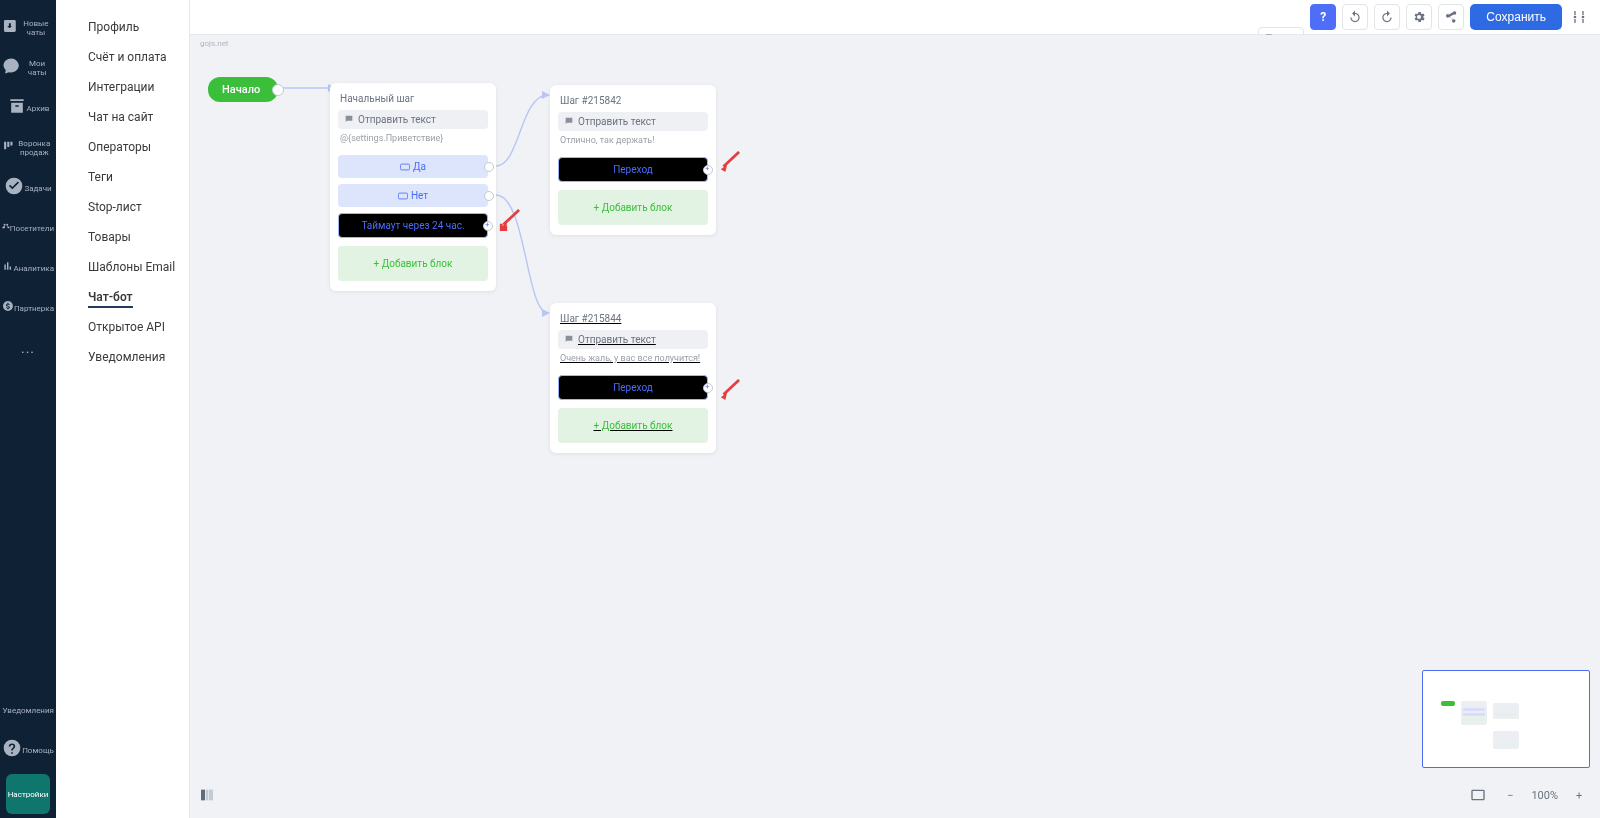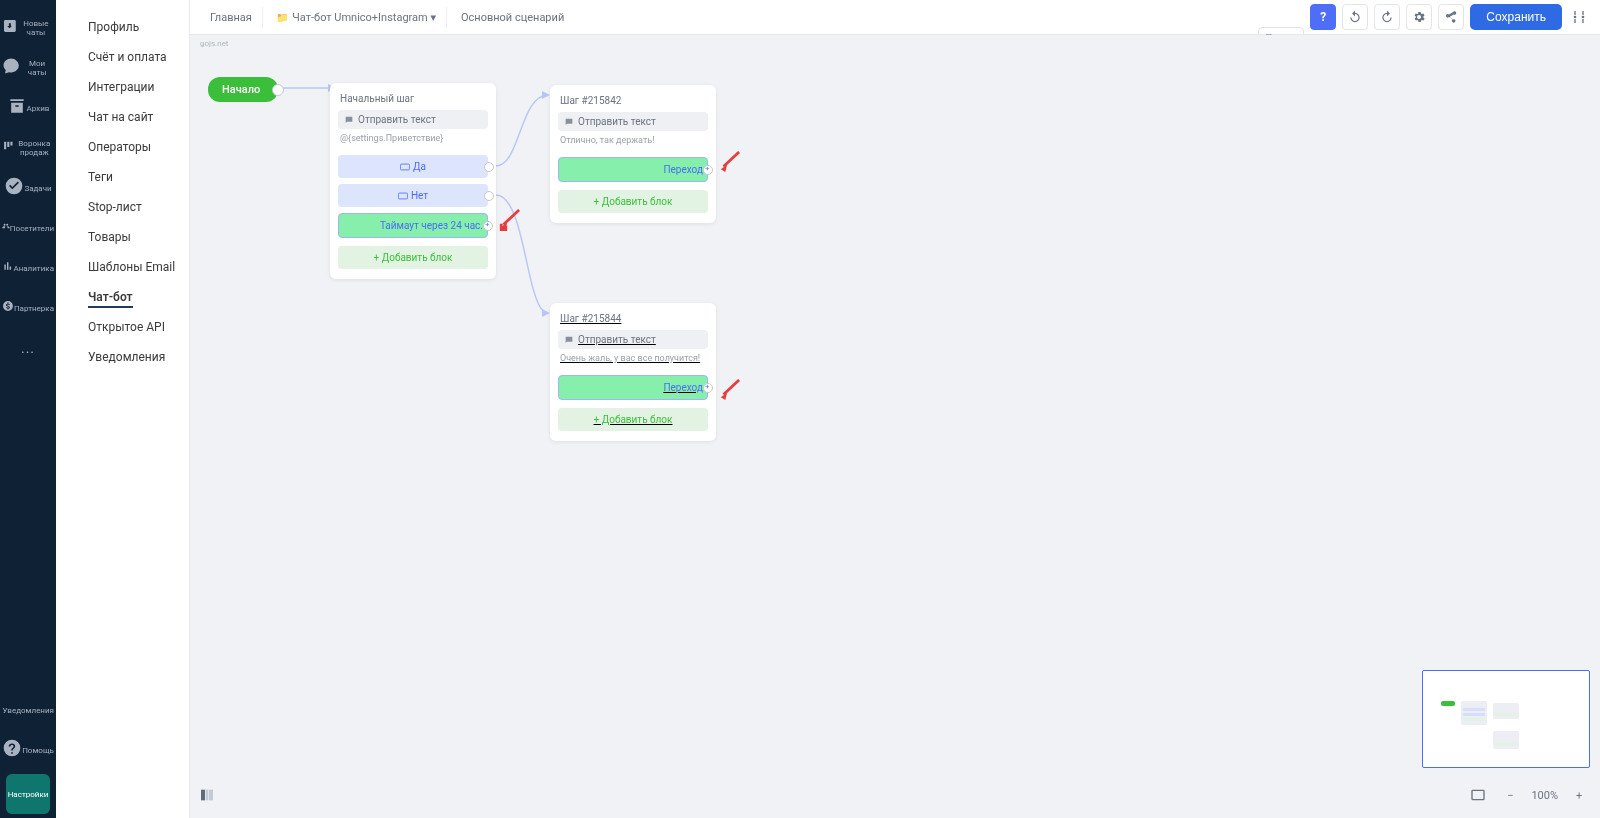--- a/index.html
+++ b/index.html
@@ -37,27 +37,27 @@
 
 .canvas { position: absolute; left: 190px; top: 35px; right: 0; bottom: 0; background: #f0f2f5; }
 .canvas .gojs { position:absolute; top:4px; left:10px; font-size:8px; color:#b0b5bd; }
 
 
 .start-node { position: absolute; left: 18px; top: 42px; background: #3bbf3b; color: #fff; font-size: 11px; font-weight: 500; padding: 6px 18px 6px 14px; border-radius: 12px; }
 .start-node::after { content:""; position:absolute; right:-6px; top:50%; transform:translateY(-50%); width:10px; height:10px; background:#fff; border:1px solid #c5c9d0; border-radius:50%; }
 
 .card { position: absolute; width: 166px; background: #fff; border-radius: 6px; box-shadow: 0 1px 4px rgba(0,0,0,0.08); padding: 8px 8px 10px; font-size: 10px; }
 .card-title { font-size: 10px; color: #6b7280; padding: 2px 2px 6px; }
-.action-row { background: #eef0f4; border-radius: 4px; padding: 4px 6px; color: #6b7280; margin-bottom: 4px; display:flex; align-items:center; gap:4px; }
+.action-row { background: #eef0f4; border-radius: 4px; padding: 4px 6px; color: #6b7280; margin-bottom: 4px; display:flex; align-items:flex-start; gap:4px; }
 .msg-preview { color: #9aa0aa; font-size: 9px; padding: 0 2px 6px; }
 .opt-btn { background: #dce5fb; color: #4a6cf7; border-radius: 4px; padding: 6px 4px; text-align: center; margin-top: 6px; position: relative; display:flex; align-items:center; justify-content:center; gap:3px; }
-.opt-btn.outline { background: #86efac; border: 1px solid #9fb6f5; color: #4a6cf7; justify-content: flex-end; }
+.opt-btn.outline { background: #000000; border: 1px solid #9fb6f5; color: #4a6cf7; }
 .opt-btn .port { position: absolute; right: -6px; top: 50%; transform: translateY(-50%); width: 10px; height: 10px; background: #fff; border: 1px solid #c5c9d0; border-radius: 50%; }
 .opt-btn .port.plus::after { content:"+"; position:absolute; top:-2px; left:1px; font-size:8px; color:#4a6cf7; }
-.add-block { background: #e3f3e3; color: #3bbf3b; border-radius: 4px; padding: 6px 4px; text-align: center; margin-top: 8px; font-size:10px; cursor:pointer; }
+.add-block { background: #e3f3e3; color: #3bbf3b; border-radius: 4px; padding: 12px 4px; text-align: center; margin-top: 8px; font-size:10px; cursor:pointer; }
 
 .card.c1 { left: 140px; top: 48px; }
 .card.c2 { left: 360px; top: 50px; }
 .card.c3 { left: 360px; top: 268px; text-decoration: underline; }
 
 
 svg.wires { position:absolute; left:0; top:0; width:100%; height:100%; pointer-events:none; }
 svg.wires path { stroke:#b7c6f5; stroke-width:1.4; fill:none; }
 svg.wires .arrowhead { fill:#b7c6f5; }
 
@@ -165,25 +165,20 @@
   <div class="s-item"><span>Теги</span></div>
   <div class="s-item"><span>Stop-лист</span></div>
   <div class="s-item"><span>Товары</span></div>
   <div class="s-item"><span>Шаблоны Email</span></div>
   <div class="s-item current"><span>Чат-бот</span></div>
   <div class="s-item"><span>Открытое API</span></div>
   <div class="s-item"><span>Уведомления</span></div>
 </div>
 
 <div class="header">
-  <div class="breadcrumb">
-    <div class="bc">Главная</div>
-    <div class="bc bc-folder"><span>Чат-бот Umnico+Instagram</span> ▾</div>
-    <div class="bc">Основной сценарий</div>
-  </div>
   <div class="hdr-right">
     <div class="hdr-search">
       <span>Поис</span>
       <svg width="11" height="11" viewBox="0 0 24 24" fill="#9aa0aa">
           <path d="M15.5 14h-.8l-.3-.3A6.5 6.5 0 003 9.5 6.5 6.5 0 009.5 16c1.6 0 3.1-.6 4.2-1.6l.3.3v.8l5 5 1.5-1.5-5-5zM9.5 14A4.5 4.5 0 119.5 5a4.5 4.5 0 010 9z"></path>
         </svg>
     </div>
     <div class="hdr-btn help">?</div>
     <div class="hdr-btn">
       <svg width="14" height="14" viewBox="0 0 24 24" fill="#6b7280">

